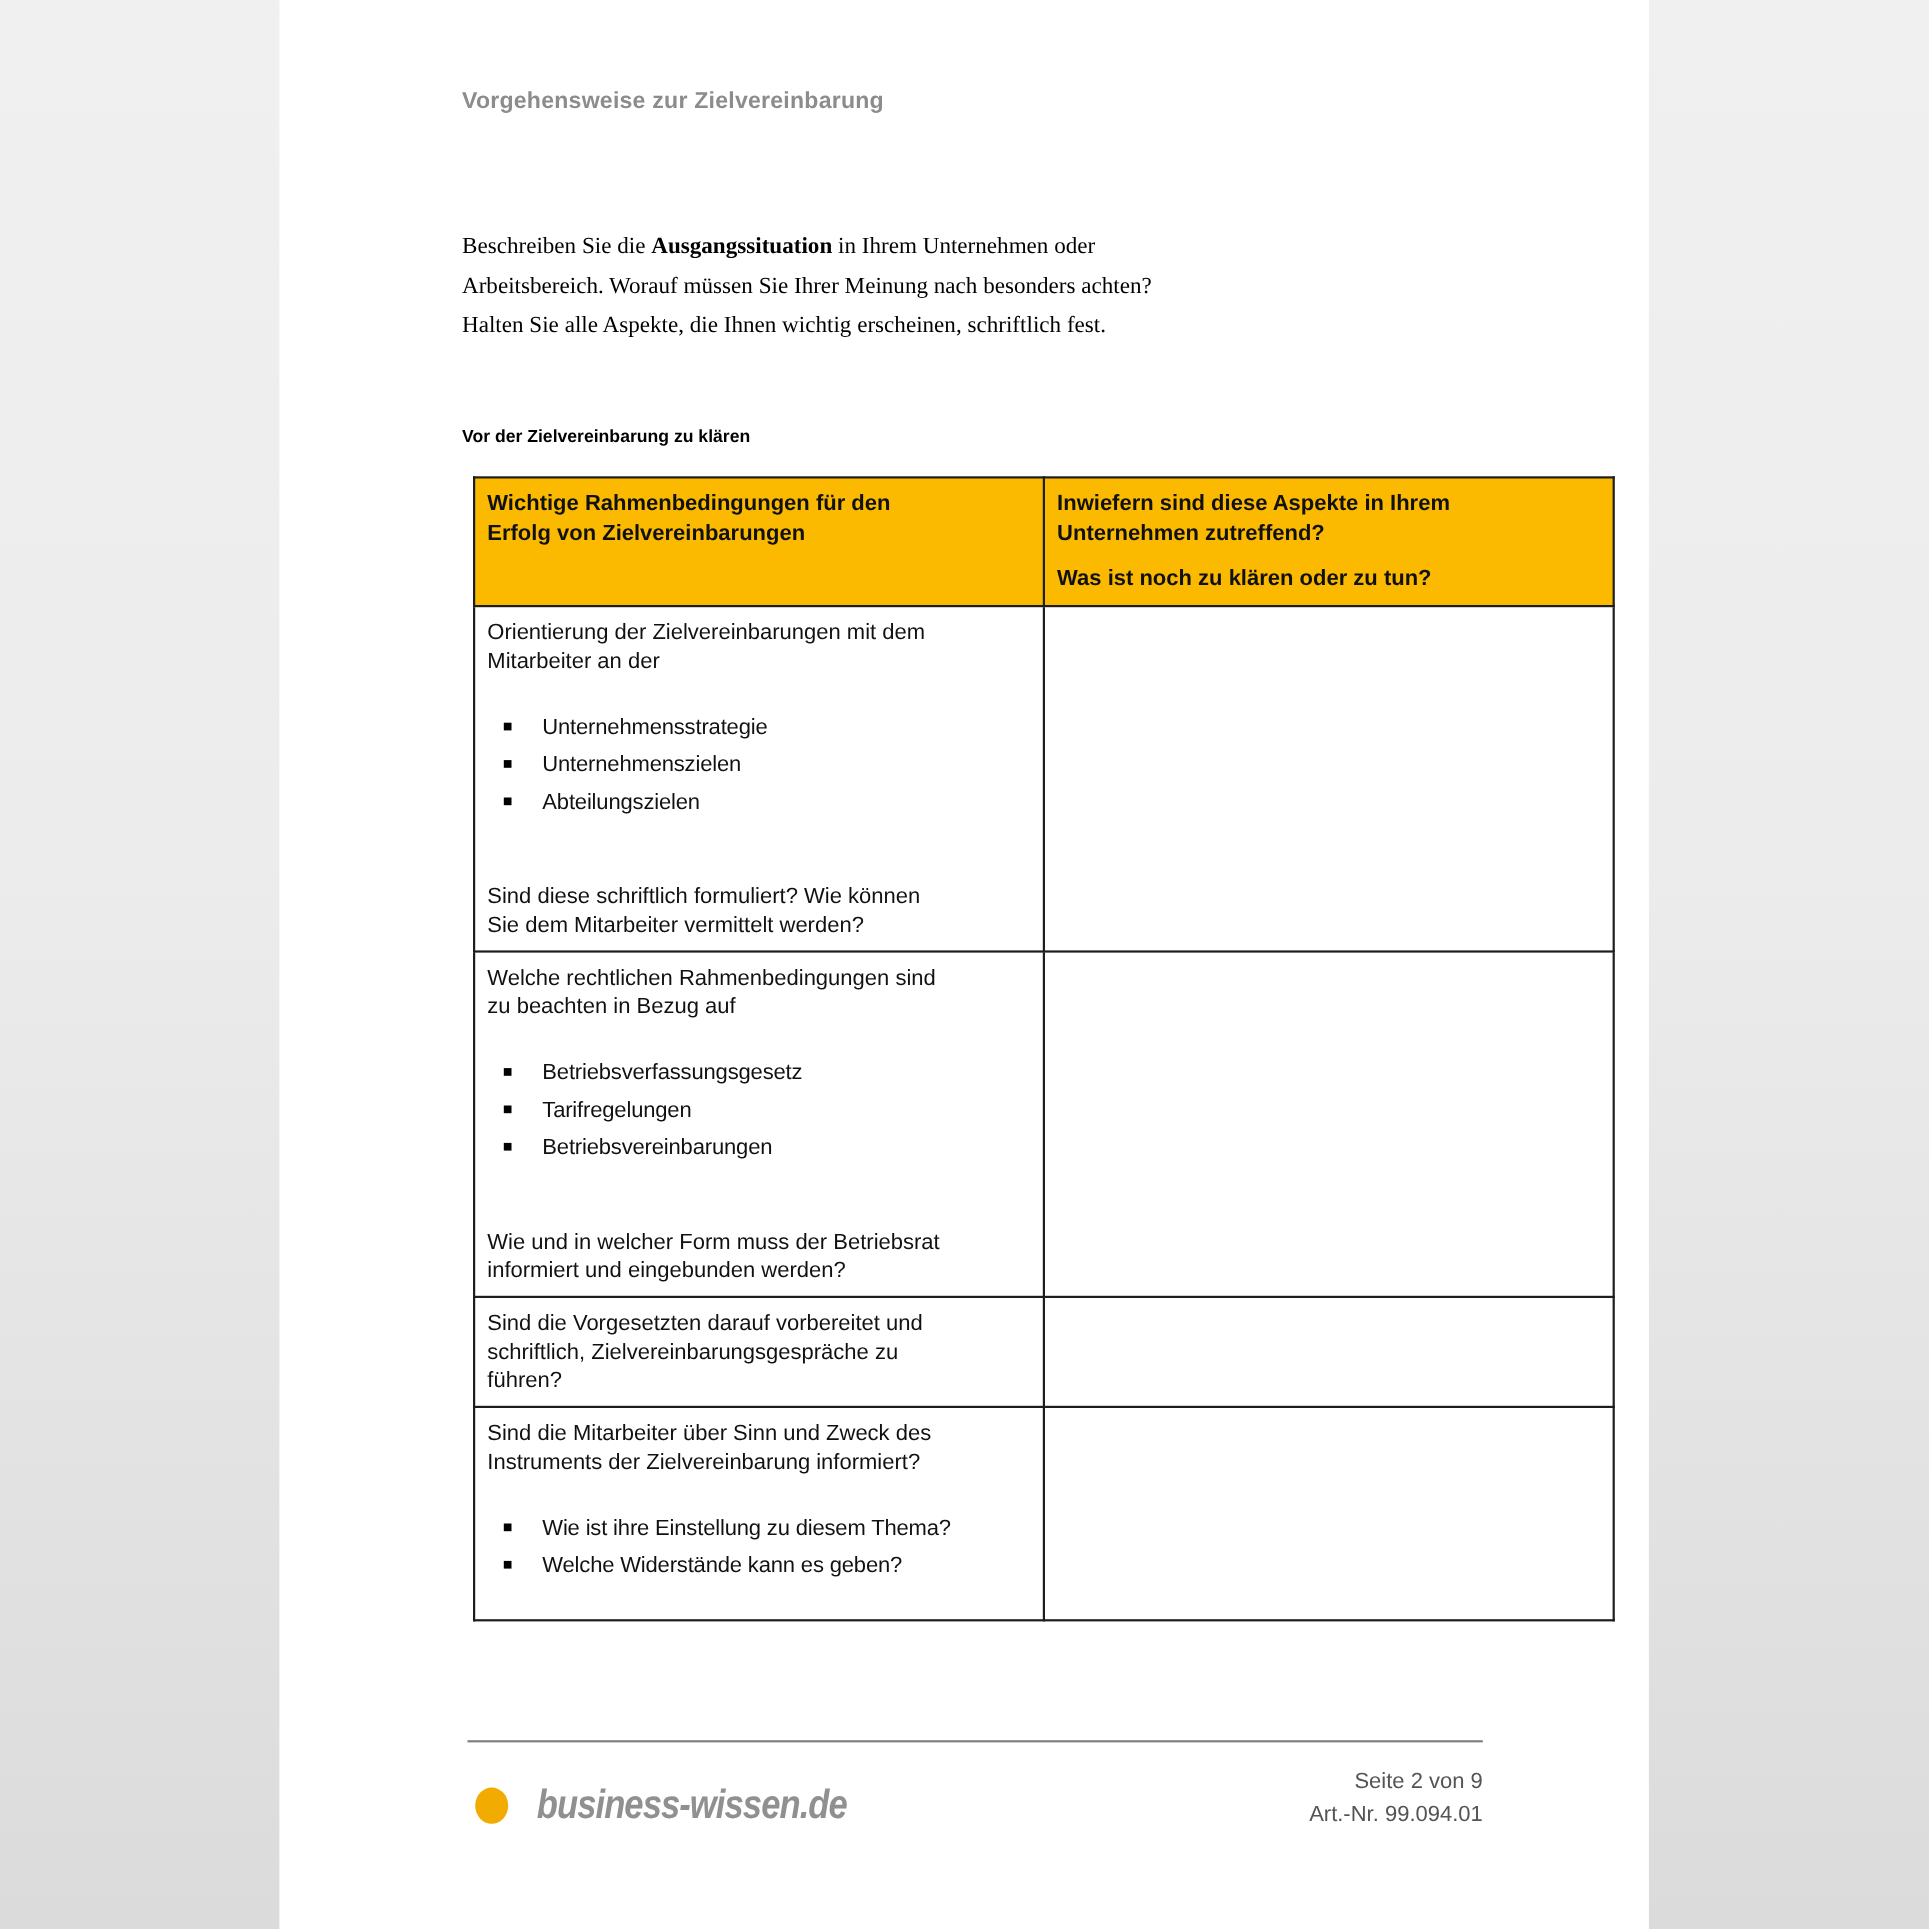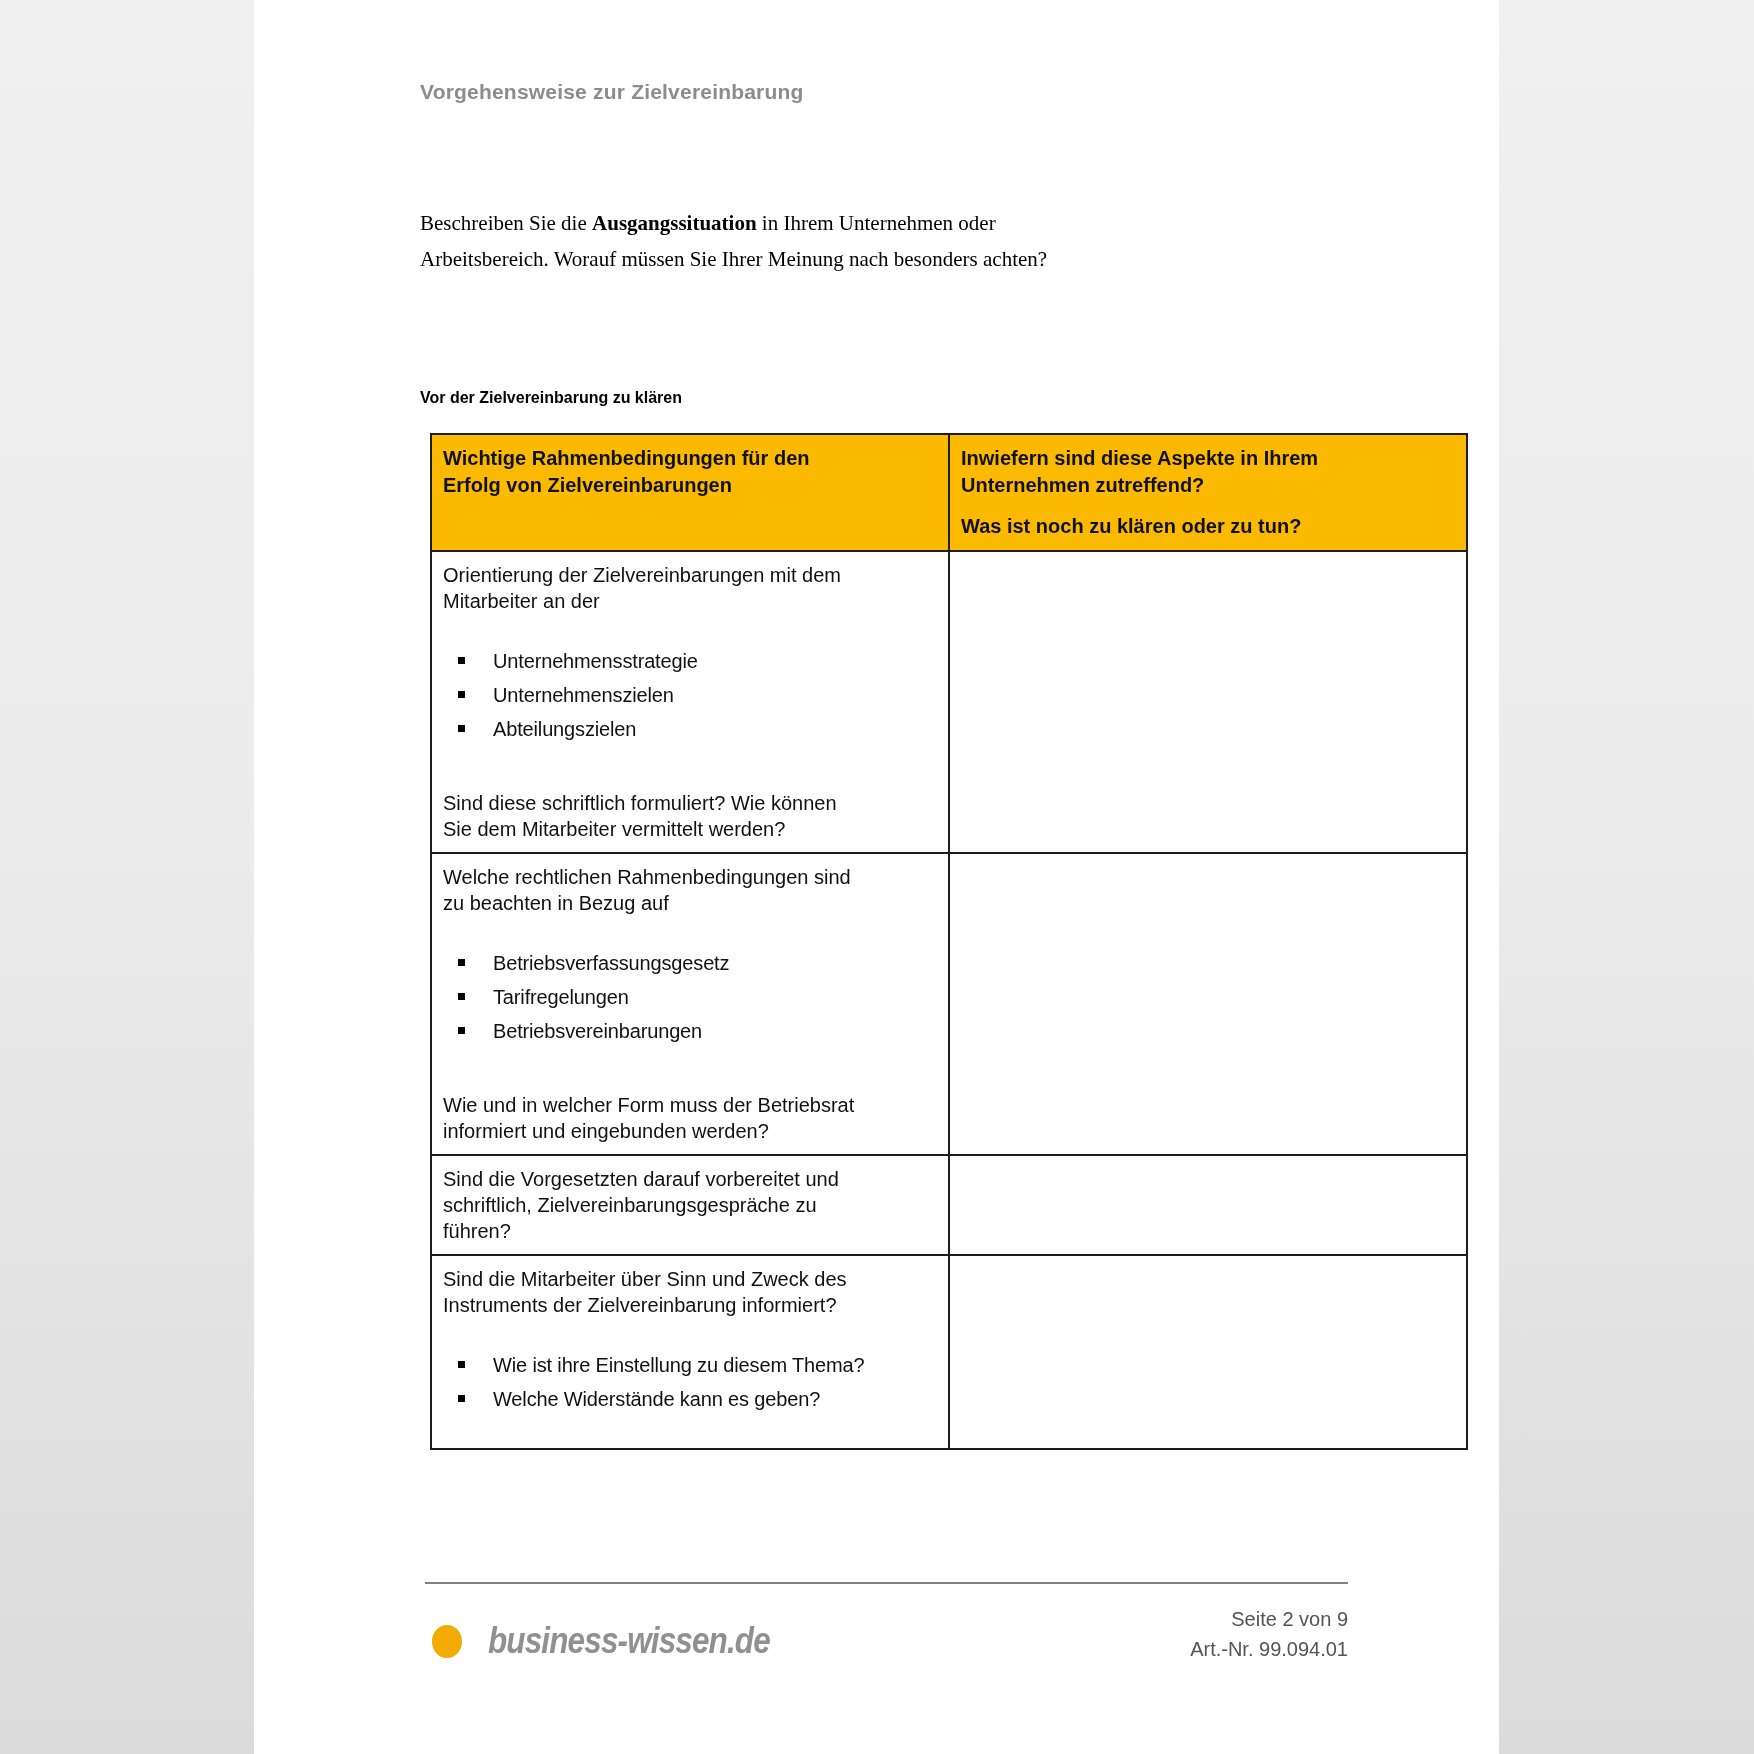--- a/index.html
+++ b/index.html
@@ -88,21 +88,21 @@
     letter-spacing:-0.15px;
     white-space:nowrap;
     overflow:hidden;
   }
   .bullet-square{
     position:absolute;
     left:15px; top:9px;
     width:7px; height:7px;
     background:#000;
   }
-  .cell-outro{margin-top:48px;}
+  .cell-outro{margin-top:60px;}
   
   .footer-rule{
     position:absolute;
     left:171px; top:1582px;
     width:923px; height:2px;
     background:#808080;
   }
   .logo{
     position:absolute;
     left:178px; top:1620px;
@@ -135,20 +135,21 @@
 </head>
 <body>
 
 <div class="page">
 
   <div class="doc-title">Vorgehensweise zur Zielvereinbarung</div>
 
   <div class="intro" id="intro-paragraph">
       <div class="ln"><span>Beschreiben Sie die </span><b>Ausgangssituation</b><span> in Ihrem Unternehmen oder</span></div>
       <div class="ln">Arbeitsbereich. Worauf müssen Sie Ihrer Meinung nach besonders achten?</div>
+      <div class="ln">Halten Sie alle Aspekte, die Ihnen wichtig erscheinen, schriftlich fest.</div>
     </div>
 
   <div class="section-heading">Vor der Zielvereinbarung zu klären</div>
 
   <table class="clarify">
     <colgroup>
         <col>
         <col>
       </colgroup>
     <thead>

